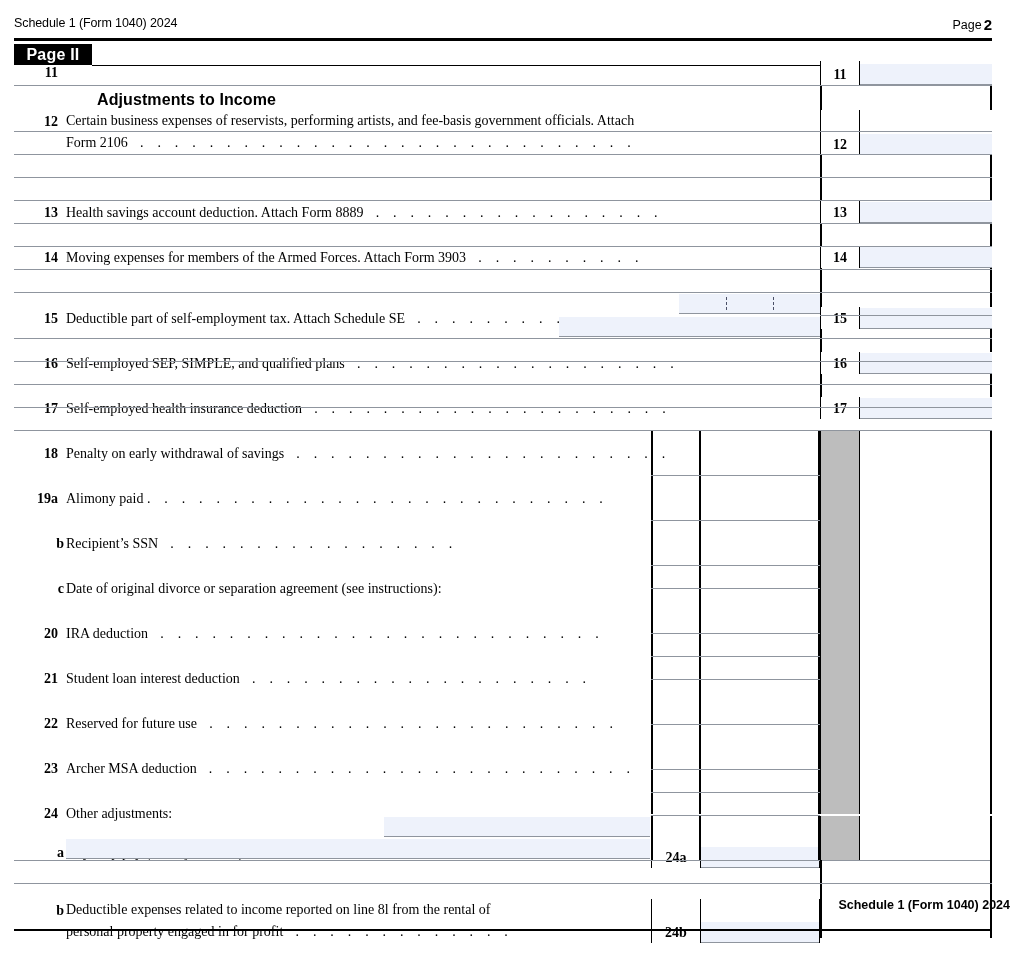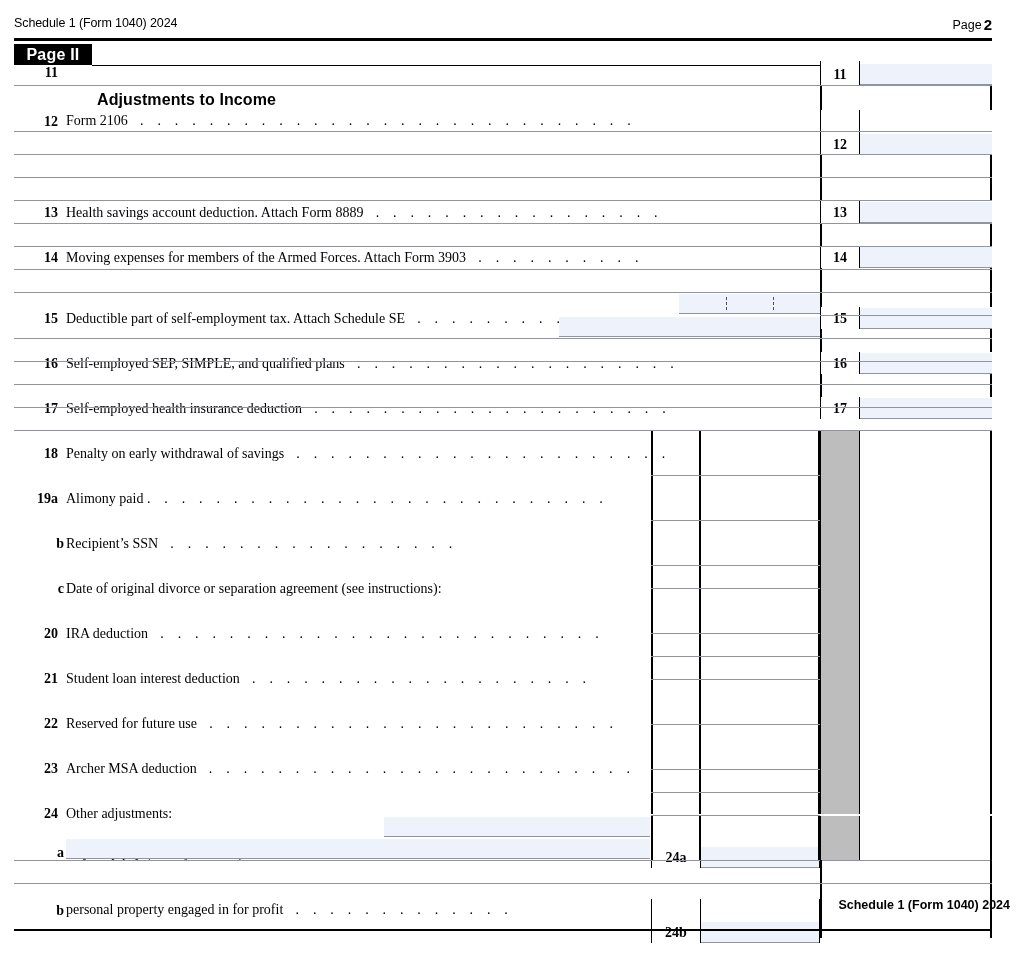--- a/index.html
+++ b/index.html
@@ -353,20 +353,21 @@
       <div class="amount" style="top:0px; height:24px;">
         <div class="fill"></div>
       </div>
     </div>
     <div class="hr-full" style="top:24px;"></div>
 
     <div class="row" style="height:45px; top:25px;">
       <div class="desc">
         <div class="lineno">12</div>
         <div class="text" style="line-height:22px;">
+          <div>Certain business expenses of reservists, performing artists, and fee-basis government officials. Attach</div>
           <div>
             <span>Form 2106</span>
             <span class="leader">&nbsp;. . . . . . . . . . . . . . . . . . . . . . . . . . . . .</span>
           </div>
         </div>
       </div>
       <div class="numbox" style="top:0px; height:45px;">
         <div class="nb-label">12</div>
       </div>
       <div class="amount" style="top:0px; height:45px;">
@@ -631,20 +632,21 @@
       <div class="subamt" style="top:0px; height:30px;">
         <div class="fill"></div>
       </div>
     </div>
     <div class="sub-divider" style="top:414px;"></div>
 
     <div class="row" style="height:44px; top:415px;">
       <div class="desc">
         <div class="lineno sub">b</div>
         <div class="text" style="right:170px; line-height:22px;">
+          <div class="wrap">Deductible expenses related to income reported on line 8l from the rental of</div>
           <div>
             <span>personal property engaged in for profit</span>
             <span class="leader">&nbsp;. . . . . . . . . . . . .</span>
           </div>
         </div>
       </div>
       <div class="subnum" style="top:0px; height:44px;">
         <div class="nb-label">24b</div>
       </div>
       <div class="subamt" style="top:0px; height:44px;">

